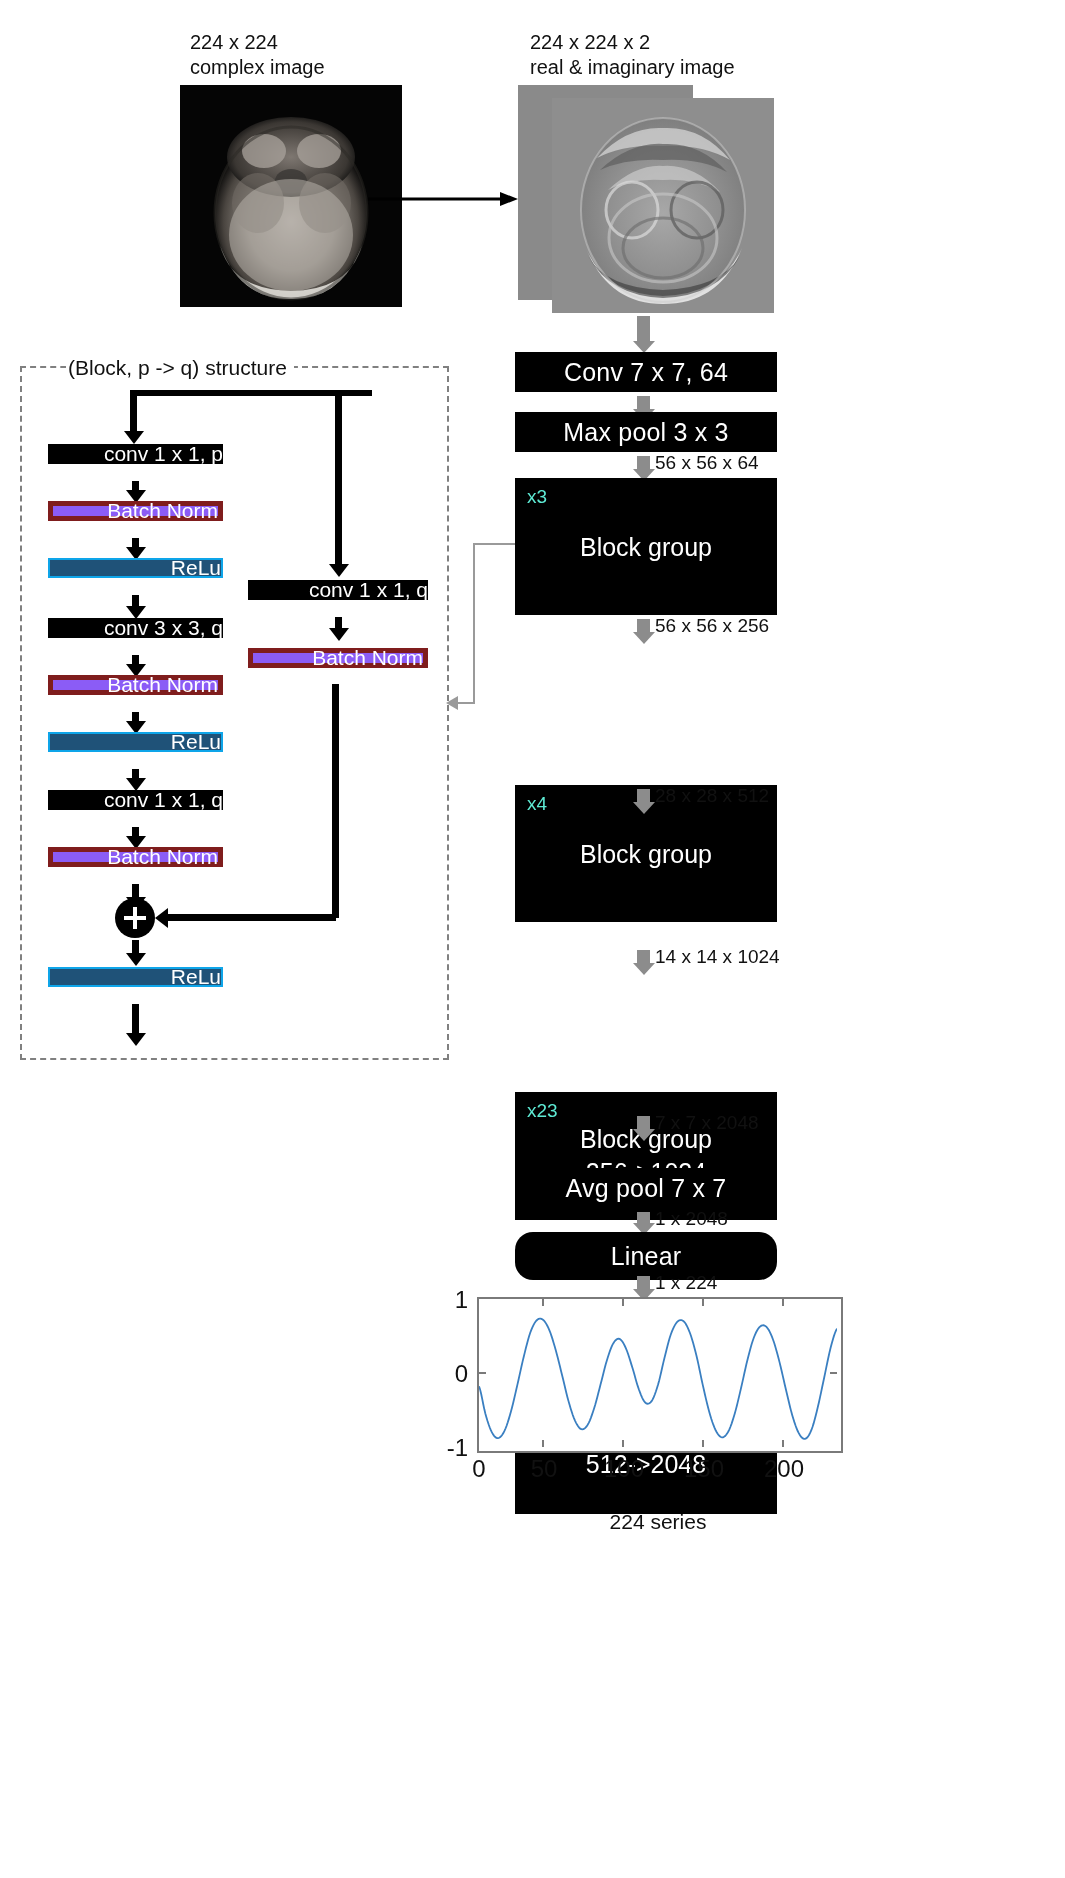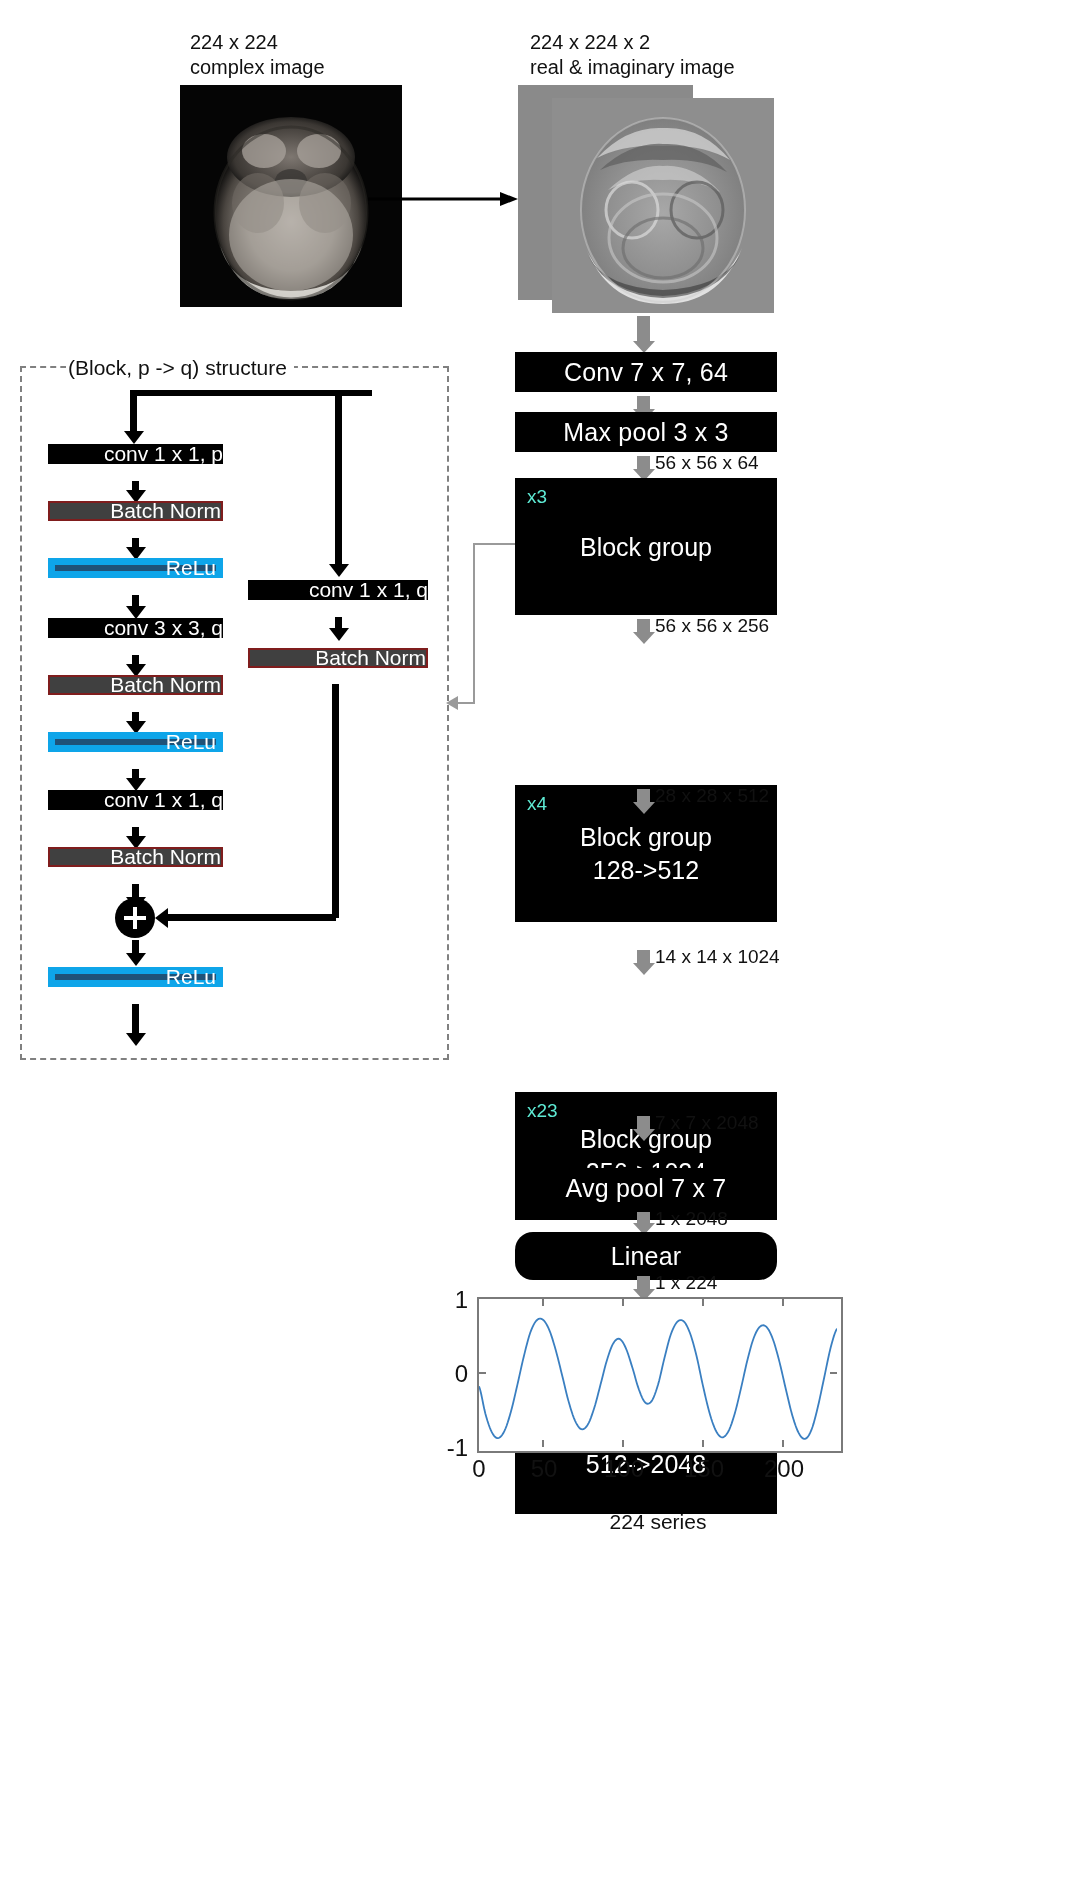--- a/index.html
+++ b/index.html
@@ -32,22 +32,22 @@
        border-top:12px solid #8c8c8c;}
   .dimlab{position:absolute;font-size:19px;color:#111;white-space:nowrap;}
 
   
   .dashbox{border:2px dashed #808080;}
   .dashtitle{position:absolute;font-size:21px;color:#111;background:transparent;}
 
   .lblk{position:absolute;display:flex;align-items:center;justify-content:flex-end;
         font-size:21px;height:20px;box-sizing:border-box;}
   .lblk.black{background:#000;color:#fff;}
-  .lblk.gray{background:#404040;color:#ffffff;border:2px solid #7f1d1d;}
-  .lblk.blue{background:#1f5278;color:#ffffff;border:7px solid #0ea5e9;}
+  .lblk.gray{background:#8b5cf6;color:#ffffff;border:5px solid #7f1d1d;}
+  .lblk.blue{background:#1f5278;color:#ffffff;border:2px solid #0ea5e9;}
 
   
   .barrow{position:absolute;background:#000;}
   .barrow.v{width:7px;}
   .barrow.v:after{content:"";position:absolute;left:50%;bottom:-12px;
        transform:translateX(-50%);width:0;height:0;
        border-left:10px solid transparent;border-right:10px solid transparent;
        border-top:13px solid #000;}
   .bline{position:absolute;background:#000;}
   .barrow-left{position:absolute;background:#000;height:7px;}
@@ -171,21 +171,20 @@
   </div>
 </div>
 
 <div class="garrow" style="left:637px;top:619px;height:14px;"></div>
 <div class="dimlab" style="left:655px;top:615px;">56 x 56 x 256</div>
 
 <div class="abs bg-box" style="left:515px;top:648px;width:262px;height:137px;">
   <div class="mult">x4</div>
   <div class="bgtxt">
     <div>Block group</div>
-    <div>128-&gt;512</div>
   </div>
 </div>
 
 <div class="garrow" style="left:637px;top:789px;height:14px;"></div>
 <div class="dimlab" style="left:655px;top:785px;">28 x 28 x 512</div>
 
 <div class="abs bg-box" style="left:515px;top:818px;width:262px;height:128px;">
   <div class="mult">x23</div>
   <div class="bgtxt">
     <div>Block group</div>

